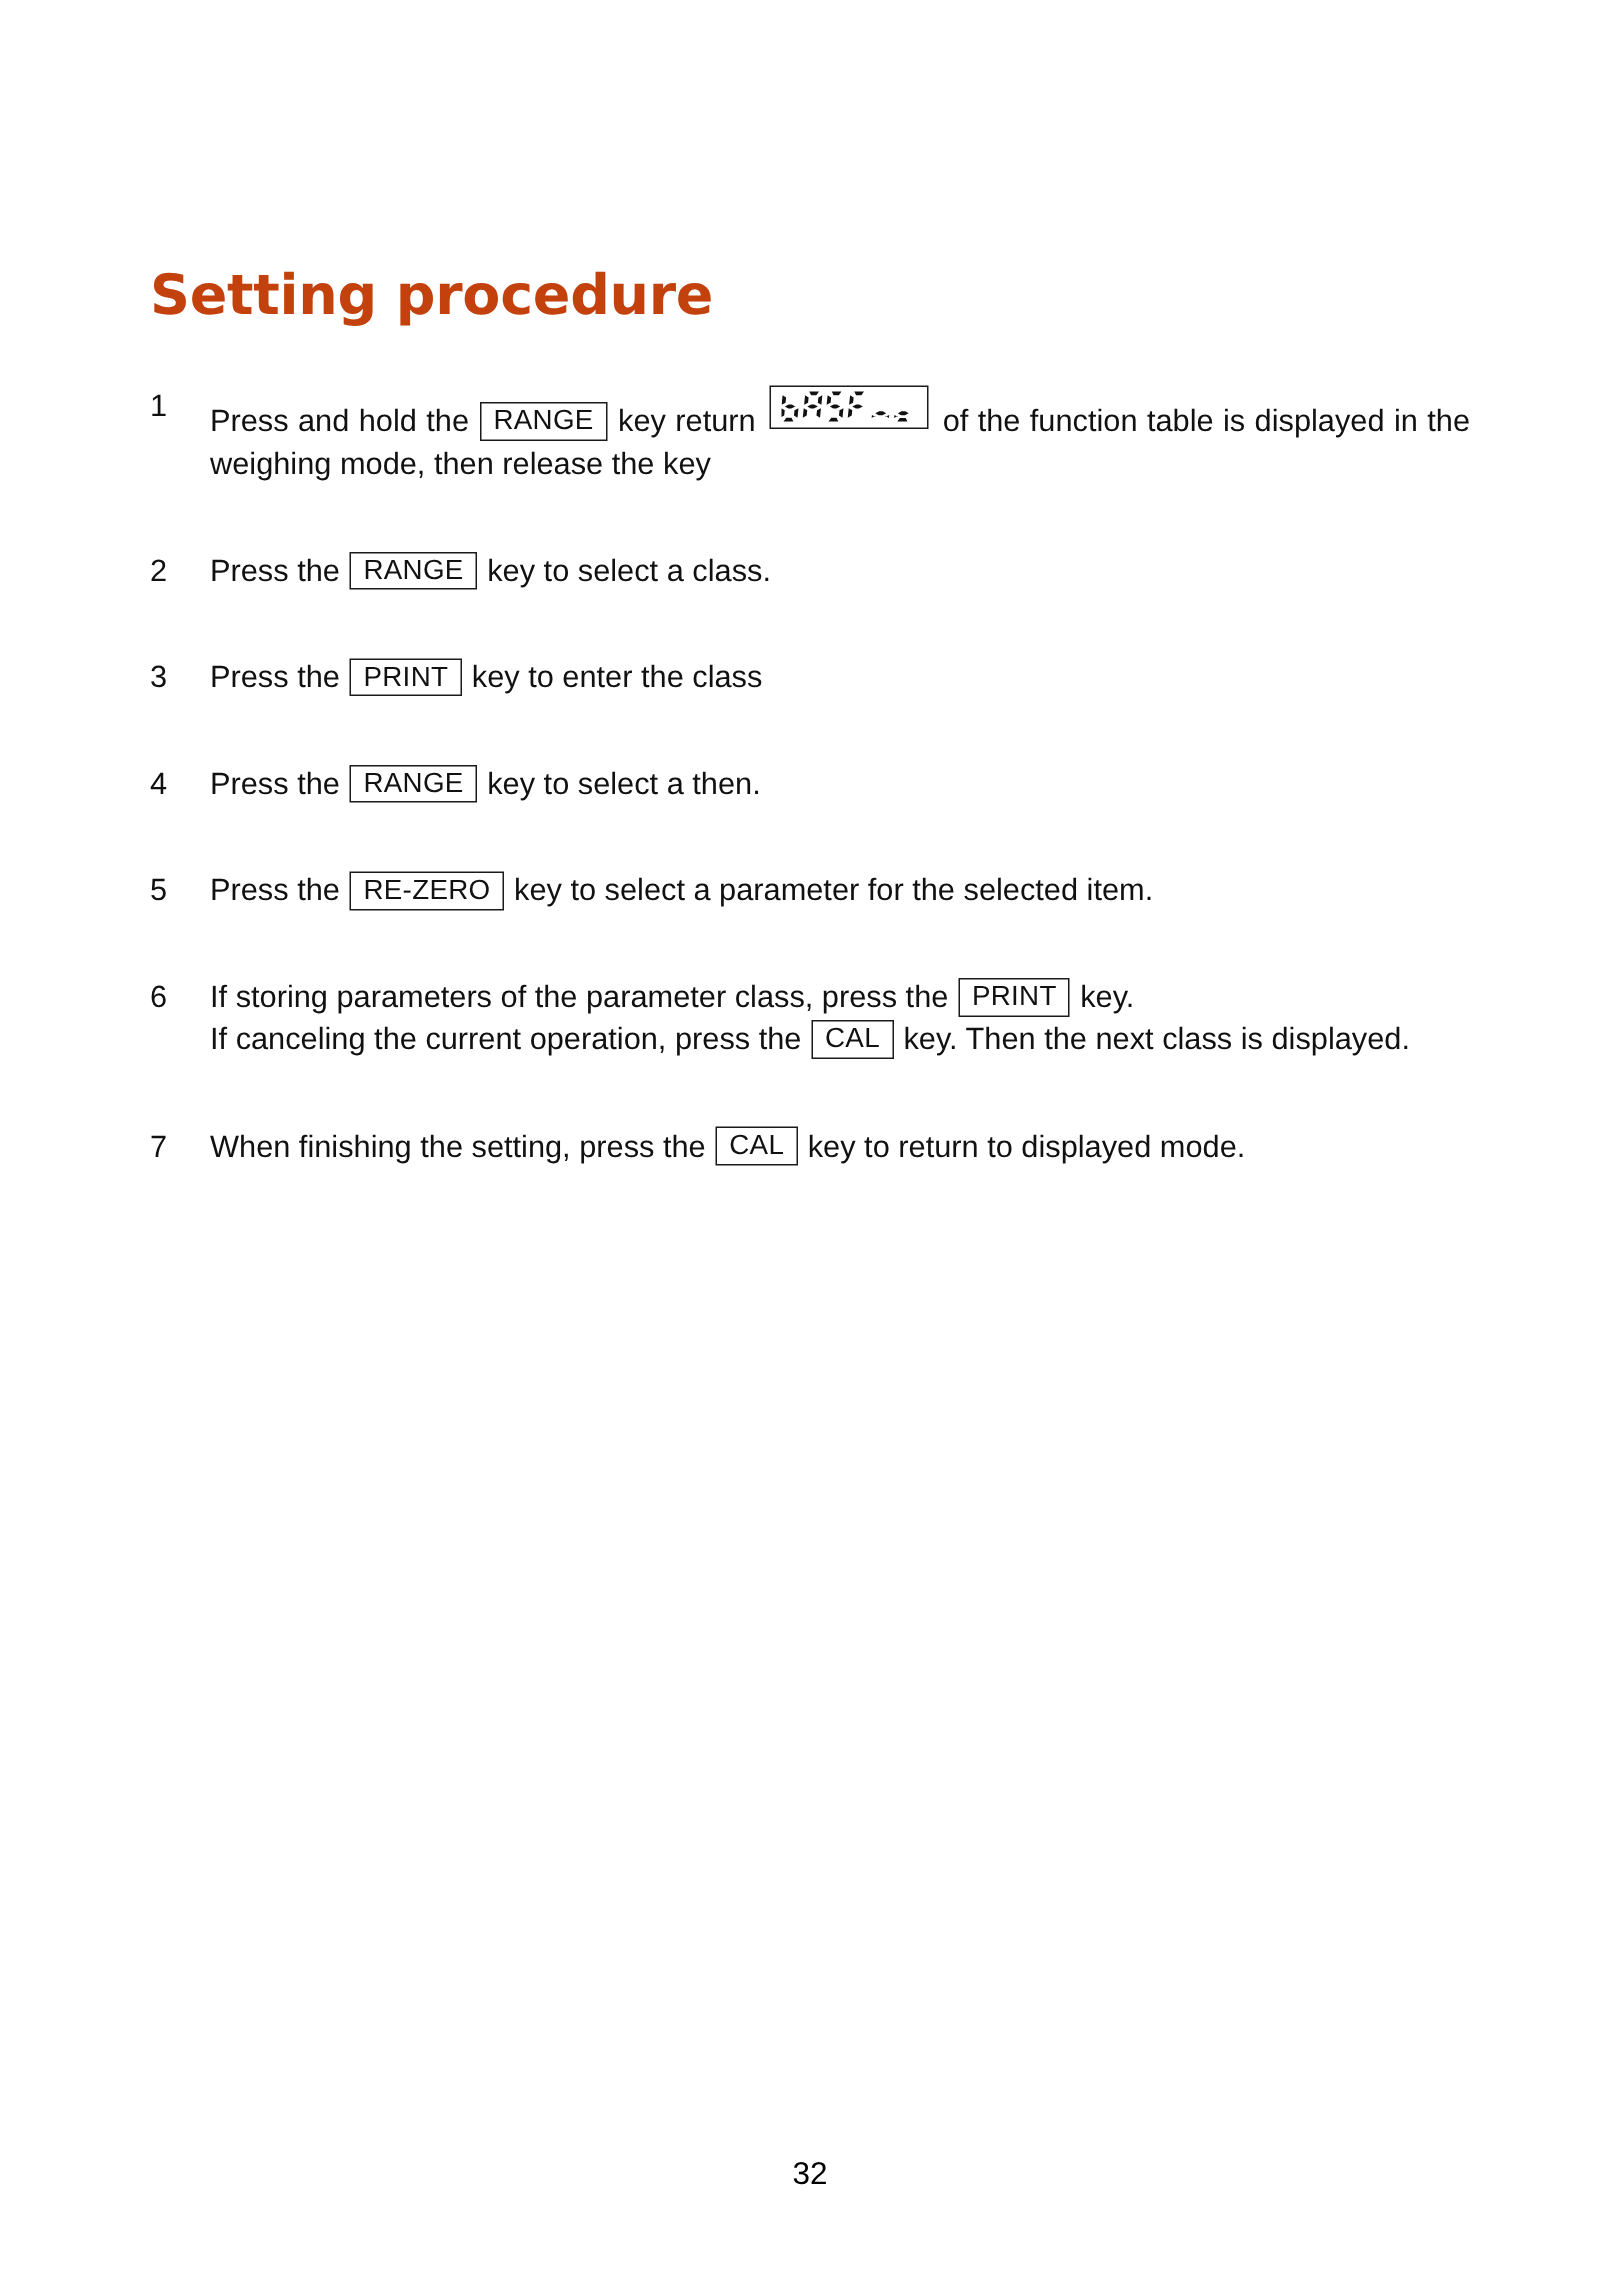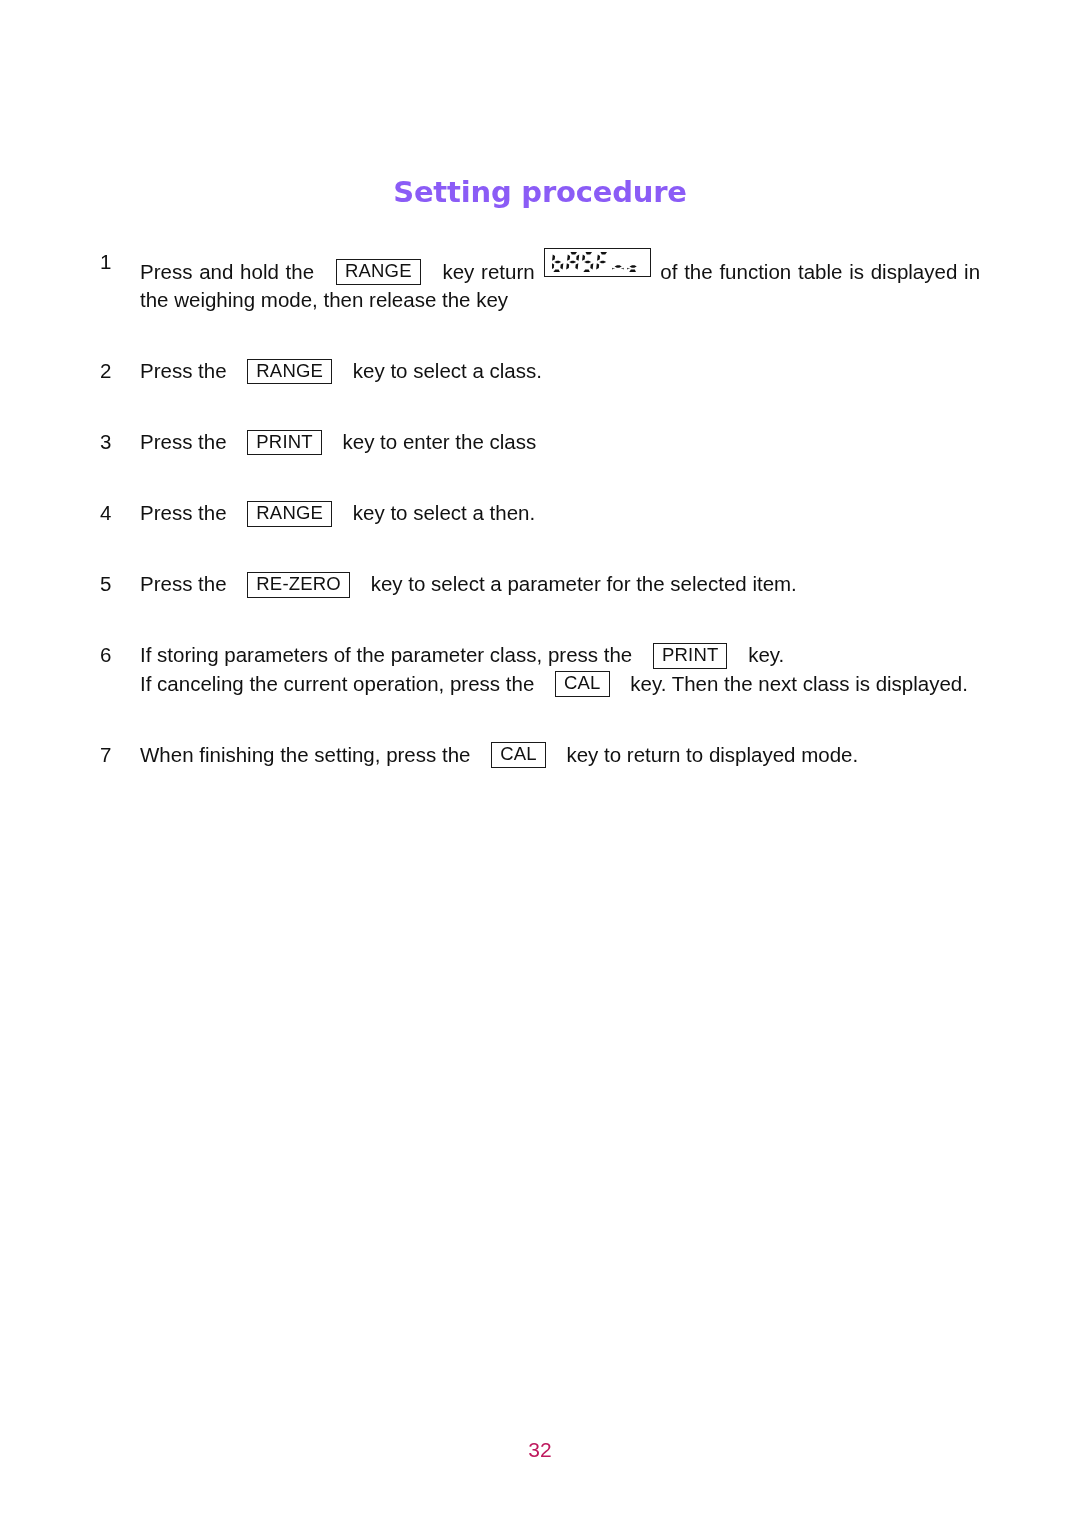--- a/index.html
+++ b/index.html
@@ -24,28 +24,27 @@
 
   .content {
     position: absolute;
     left: 100px;
     top: 176px;
     width: 880px;
   }
 
   h1.page-title {
     font-family: "DejaVu Sans", sans-serif;
-    font-size: 29px;
+    font-size: 37px;
     font-weight: bold;
     letter-spacing: -0.2px;
     margin: 0 0 40px 0;
     padding: 0;
     line-height: 1.12;
-    color: #8b5cf6;
-    text-align: center;
+    color: #c2410c;
   }
 
   .steps {
     margin: 0;
     padding: 0;
     list-style: none;
   }
 
   .step {
     position: relative;
@@ -78,21 +77,21 @@
 
   .line {
     display: block;
   }
 
   
   .key {
     display: inline-block;
     border: 1.6px solid #1a1a1a;
     padding: 1px 8px 2px 8px;
-    margin: 0 15px;
+    margin: 0 1px;
     font-size: 18.5px;
     line-height: 1.12;
     font-family: "Liberation Sans", sans-serif;
     letter-spacing: 0.2px;
     vertical-align: 1.5px;
     white-space: nowrap;
     background: #fff;
   }
 
   
@@ -110,21 +109,21 @@
     display: block;
   }
 
   .page-number {
     position: absolute;
     left: 0;
     right: 0;
     top: 1438px;
     text-align: center;
     font-size: 21px;
-    color: #be185d;
+    color: #000000;
   }
 </style>
 </head>
 <body>
 
 <div class="page">
 
   <div class="content">
     <h1 class="page-title">Setting procedure</h1>
 

